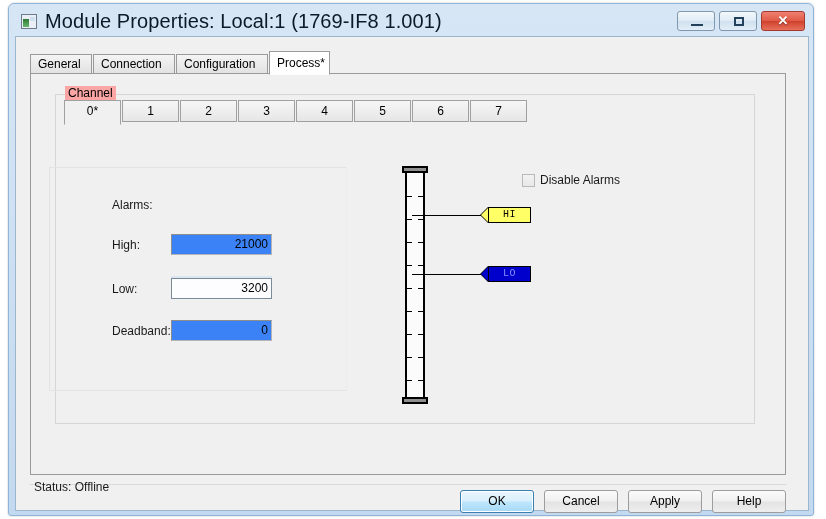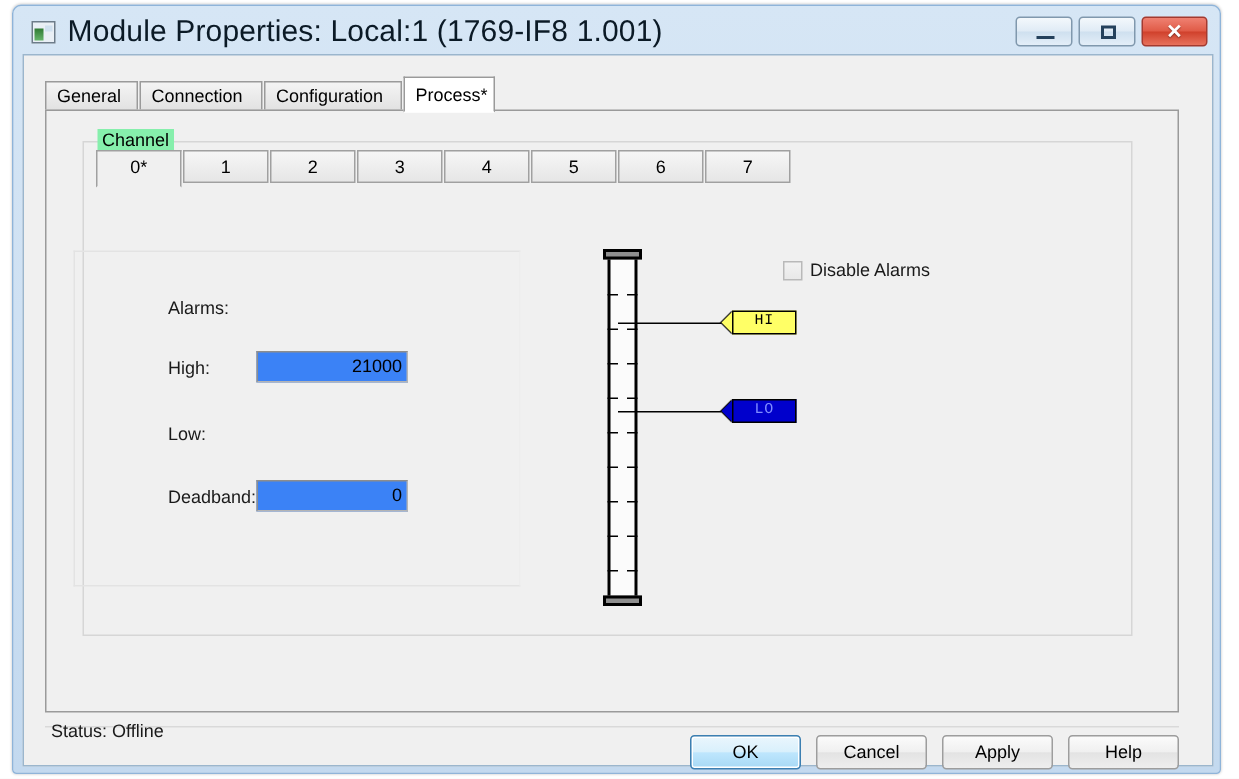--- a/index.html
+++ b/index.html
@@ -176,21 +176,21 @@
     top: 20px;
     width: 700px;
     height: 330px;
     border: 1px solid #d6d6d6;
     box-sizing: border-box;
   }
   .group-label {
     position: absolute;
     left: 34px;
     top: 12px;
-    background: #86efac;
+    background: #fca5a5;
     padding: 0 3px;
     font-size: 12px;
     color: #000;
     z-index: 3;
   }
   .chan-tabs {
     position: absolute;
     left: 33px;
     top: 26px;
     display: flex;
@@ -445,20 +445,21 @@
       </div>
 
       <div class="inner-panel"></div>
 
       <div class="field-label" style="left:36px; top:124px;">Alarms:</div>
 
       <div class="field-label" style="left:36px; top:164px;">High:</div>
       <div class="textbox" style="left:140px; top:160px;">21000</div>
 
       <div class="field-label" style="left:36px; top:208px;">Low:</div>
+      <div class="textbox focused" style="left:140px; top:204px;">3200</div>
 
       <div class="field-label" style="left:36px; top:250px;">Deadband:</div>
       <div class="textbox" style="left:140px; top:246px;">0</div>
 
       <div class="gauge">
         <div class="gauge-body"></div>
         <div class="gauge-cap top"></div>
         <div class="gauge-cap bottom"></div>
 
         <div class="tick left" style="top:30px;"></div>

